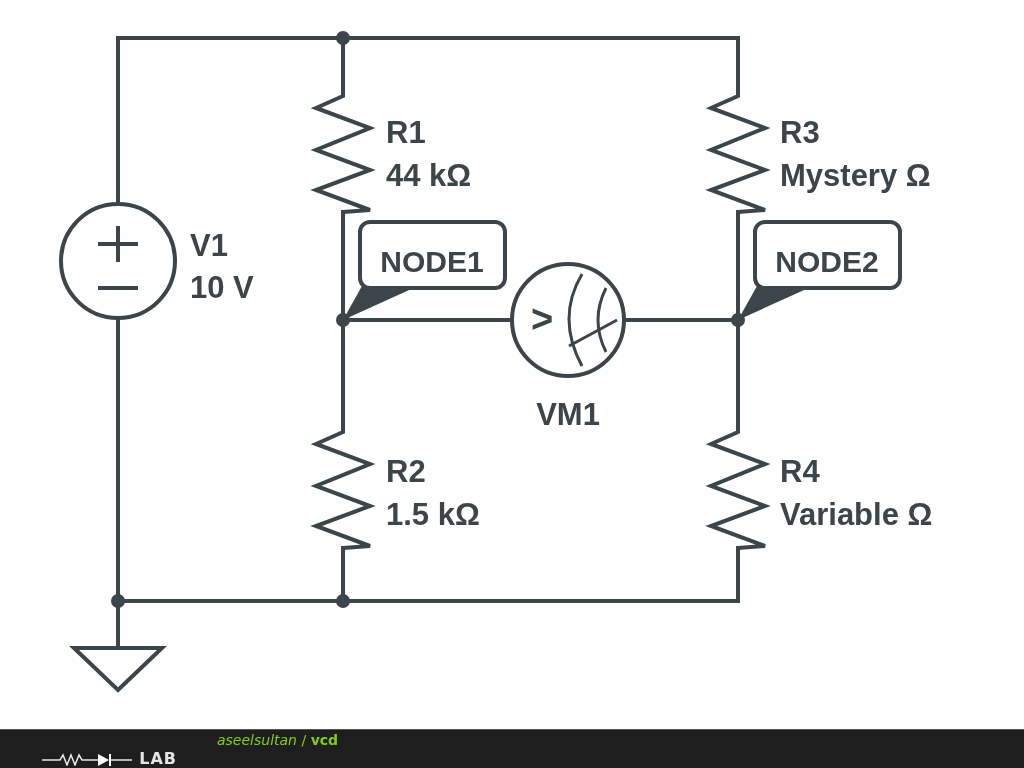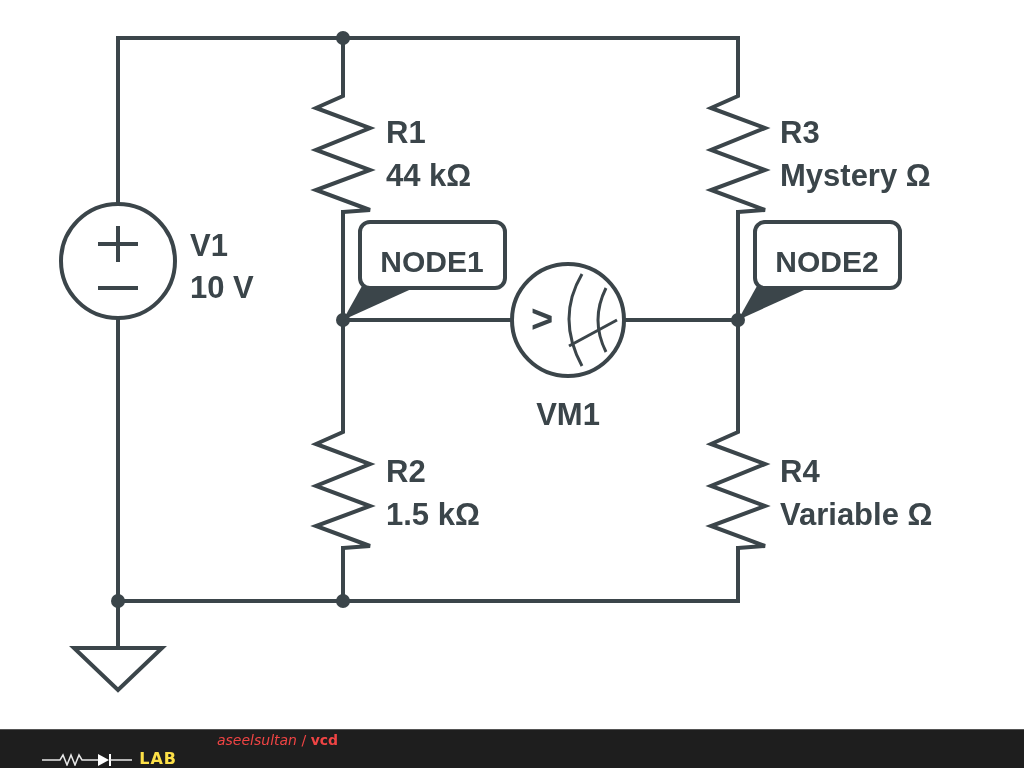--- a/index.html
+++ b/index.html
@@ -7,22 +7,22 @@
   #schematic { position:absolute; left:0; top:0; }
   .wire { stroke:#3b454a; stroke-width:4; fill:none; stroke-linecap:square; stroke-linejoin:miter; }
   .sym { stroke:#3b454a; stroke-width:4; fill:none; stroke-linejoin:miter; }
   .thin { stroke:#3b454a; stroke-width:3; fill:none; }
   .dot { fill:#3b454a; }
   .lbl { font-family:"Liberation Sans", sans-serif; font-weight:bold; font-size:31px; fill:#3b454a; }
   .tag { font-family:"Liberation Sans", sans-serif; font-weight:bold; font-size:30px; fill:#3b454a; }
   .footer { position:absolute; left:0; top:729px; width:1024px; height:39px; background:#1e1e1e; border-top:1px solid #555; }
   .logo { position:absolute; left:42px; top:2px; width:135px; height:36px; }
   .logo-top { position:absolute; left:0; top:-2px; color:#e8e8e8; font-family:"DejaVu Sans", sans-serif; font-size:24px; letter-spacing:1px; font-weight:normal;margin-top:44px; }
-  .logo-bot { position:absolute; right:0; top:17px; color:#fde047; font-family:"DejaVu Sans", sans-serif; font-weight:bold; font-size:16px; letter-spacing:1px; }
-  .credit { position:absolute; left:217px; top:2px; color:#ef4444; font-family:"DejaVu Sans", sans-serif; font-size:14px; line-height:17px; }
+  .logo-bot { position:absolute; right:0; top:17px; color:#e5e5e5; font-family:"DejaVu Sans", sans-serif; font-weight:bold; font-size:16px; letter-spacing:1px; }
+  .credit { position:absolute; left:217px; top:2px; color:#84cc16; font-family:"DejaVu Sans", sans-serif; font-size:14px; line-height:17px; }
   .credit .user { font-style:italic; }
   .credit .proj { font-weight:bold; }
 </style>
 </head>
 <body>
 
 <svg id="schematic" width="1024" height="729" viewBox="0 0 1024 729">
 
   <g>
     <polyline class="wire" points="118,202 118,38 738,38 738,88"></polyline>

